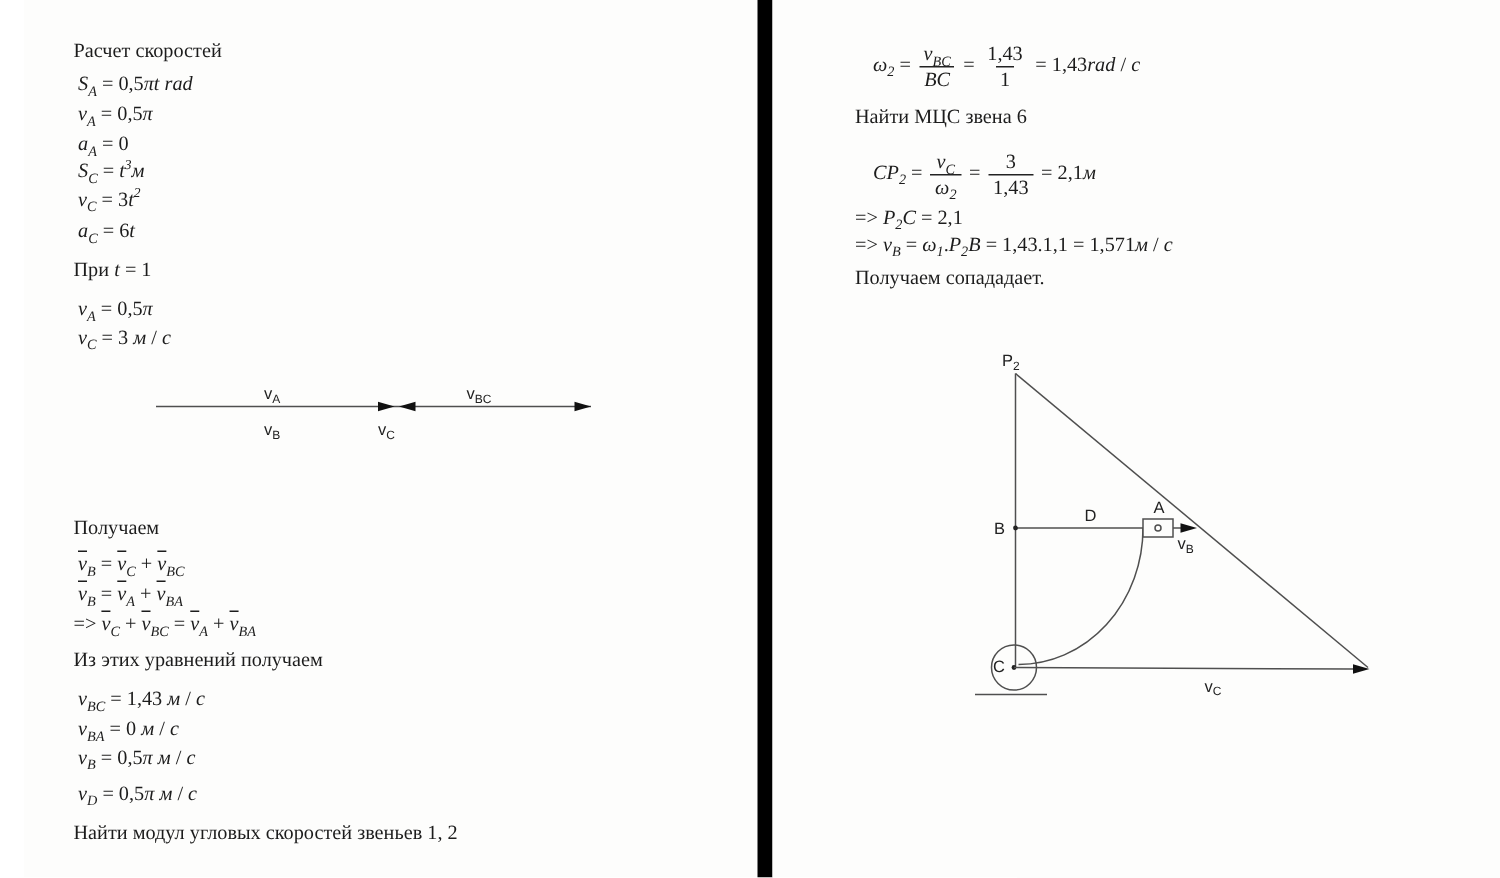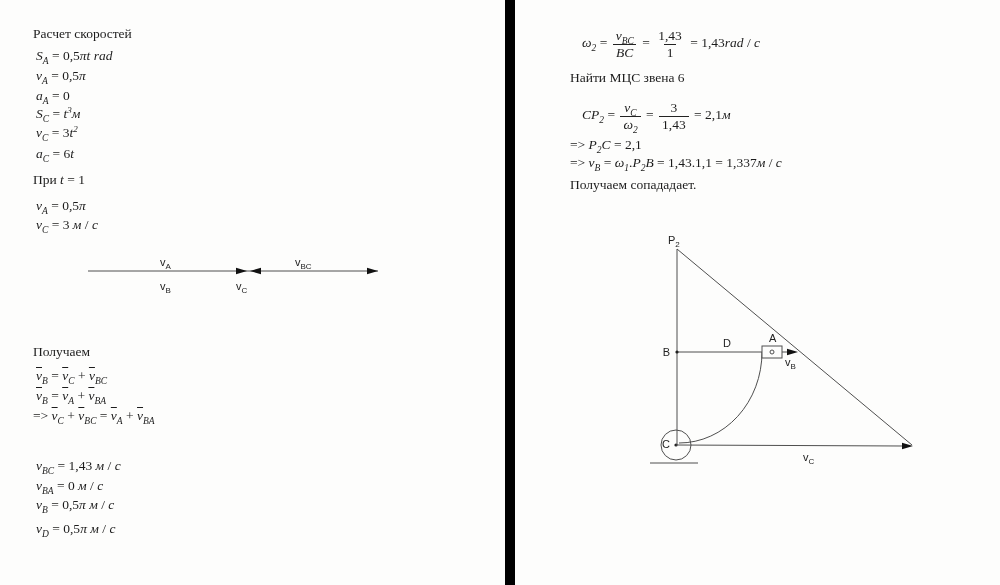--- a/index.html
+++ b/index.html
@@ -1,19 +1,19 @@
 <!DOCTYPE html>
 <html><head>
 <meta charset="utf-8">
 <style>
   html,body{margin:0;padding:0}
   .canvas{position:relative;width:1000px;height:585px;background:#ffffff;overflow:hidden;
           font-family:"Liberation Serif",serif;color:#1c1c1c}
   .page{position:absolute;top:0;height:585px;background:#fdfdfc}
-  .page.left{left:0;width:600px}
+  .page.left{left:16px;width:600px}
   .page.right{left:515px;width:576px}
   .divider{position:absolute;left:505px;top:0;width:10px;height:585px;background:#000}
   .tline{position:absolute;font-size:13.5px;white-space:nowrap}
   .mline{position:absolute;font-size:13.5px;white-space:nowrap}
   .mi{font-style:italic}
   .mt{font-style:normal}
   sub{font-size:9.5px;font-style:italic;line-height:0;letter-spacing:0}
   sup{font-size:9px;font-style:italic;line-height:0}
   .frac{display:inline-flex;flex-direction:column;align-items:center;vertical-align:middle;
         line-height:1.15;margin:0 2px;text-align:center}
@@ -51,26 +51,28 @@
       <text x="80" y="14"><tspan>v</tspan><tspan class="sv-sub" dy="2.5">A</tspan></text>
       <text x="80" y="38"><tspan>v</tspan><tspan class="sv-sub" dy="2.5">B</tspan></text>
       <text x="156" y="38"><tspan>v</tspan><tspan class="sv-sub" dy="2.5">C</tspan></text>
       <text x="215" y="14"><tspan>v</tspan><tspan class="sv-sub" dy="2.5">BC</tspan></text>
     </svg>
 
     <div class="tline" style="left:33px;top:344px">Получаем</div>
     <div class="mline" style="left:36px;top:368px"><span class="mi bar">v</span><sub>B</sub><span class="mt"> = </span><span class="mi bar">v</span><sub>C</sub><span class="mt"> + </span><span class="mi bar">v</span><sub>BC</sub></div>
     <div class="mline" style="left:36px;top:388px"><span class="mi bar">v</span><sub>B</sub><span class="mt"> = </span><span class="mi bar">v</span><sub>A</sub><span class="mt"> + </span><span class="mi bar">v</span><sub>BA</sub></div>
     <div class="mline" style="left:33px;top:408px"><span class="mt">=&gt; </span><span class="mi bar">v</span><sub>C</sub><span class="mt"> + </span><span class="mi bar">v</span><sub>BC</sub><span class="mt"> = </span><span class="mi bar">v</span><sub>A</sub><span class="mt"> + </span><span class="mi bar">v</span><sub>BA</sub></div>
+    <div class="tline" style="left:33px;top:432px">Из этих уравнений получаем</div>
 
     <div class="mline" style="left:36px;top:458px"><span class="mi">v</span><sub>BC</sub><span class="mt"> = 1,43 </span><span class="mi">м</span><span class="mt"> / </span><span class="mi">с</span></div>
     <div class="mline" style="left:36px;top:478px"><span class="mi">v</span><sub>BA</sub><span class="mt"> = 0 </span><span class="mi">м</span><span class="mt"> / </span><span class="mi">с</span></div>
     <div class="mline" style="left:36px;top:497px"><span class="mi">v</span><sub>B</sub><span class="mt"> = 0,5</span><span class="mi">π</span><span class="mt"> </span><span class="mi">м</span><span class="mt"> / </span><span class="mi">с</span></div>
     <div class="mline" style="left:36px;top:521px"><span class="mi">v</span><sub>D</sub><span class="mt"> = 0,5</span><span class="mi">π</span><span class="mt"> </span><span class="mi">м</span><span class="mt"> / </span><span class="mi">с</span></div>
 
+    <div class="tline" style="left:33px;top:547px">Найти модул угловых скоростей звеньев 1, 2</div>
   </div>
 
   <div class="divider"></div>
 
   <div class="page right">
     <div class="mline" style="left:67px;top:28px"><span class="mi">ω</span><sub>2</sub><span class="mt"> = </span><span class="frac">
           <span class="num"><span class="mi">v</span><sub>BC</sub></span>
           <span class="den"><span class="mi">BC</span></span>
         </span><span class="mt"> = </span><span class="frac">
           <span class="num"><span class="mt">1,43</span></span>
@@ -78,21 +80,21 @@
         </span><span class="mt"> = 1,43</span><span class="mi">rad</span><span class="mt"> / </span><span class="mi">c</span></div>
     <div class="tline" style="left:55px;top:70px">Найти МЦС звена 6</div>
     <div class="mline" style="left:67px;top:100px"><span class="mi">CP</span><sub>2</sub><span class="mt"> = </span><span class="frac">
           <span class="num"><span class="mi">v</span><sub>C</sub></span>
           <span class="den"><span class="mi">ω</span><sub>2</sub></span>
         </span><span class="mt"> = </span><span class="frac">
           <span class="num"><span class="mt">3</span></span>
           <span class="den"><span class="mt">1,43</span></span>
         </span><span class="mt"> = 2,1</span><span class="mi">м</span></div>
     <div class="mline" style="left:55px;top:137px"><span class="mt">=&gt; </span><span class="mi">P</span><sub>2</sub><span class="mi">C</span><span class="mt"> = 2,1</span></div>
-    <div class="mline" style="left:55px;top:155px"><span class="mt">=&gt; </span><span class="mi">v</span><sub>B</sub><span class="mt"> = </span><span class="mi">ω</span><sub>1</sub><span class="mt">.</span><span class="mi">P</span><sub>2</sub><span class="mi">B</span><span class="mt"> = 1,43.1,1 = 1,337</span><span class="mi">м</span><span class="mt"> / </span><span class="mi">с</span></div>
+    <div class="mline" style="left:55px;top:155px"><span class="mt">=&gt; </span><span class="mi">v</span><sub>B</sub><span class="mt"> = </span><span class="mi">ω</span><sub>1</sub><span class="mt">.</span><span class="mi">P</span><sub>2</sub><span class="mi">B</span><span class="mt"> = 1,43.1,1 = 1,571</span><span class="mi">м</span><span class="mt"> / </span><span class="mi">с</span></div>
     <div class="tline" style="left:55px;top:177px">Получаем сопададает.</div>
 
     <svg class="diag" style="left:105px;top:228px" width="310" height="250" viewBox="0 0 310 250">
 
       <line x1="57" y1="21" x2="57" y2="217" stroke="#4f4f4f" stroke-width="1"></line>
 
       <line x1="57" y1="21" x2="292" y2="217" stroke="#4f4f4f" stroke-width="1"></line>
 
       <line x1="57" y1="124" x2="168" y2="124" stroke="#4f4f4f" stroke-width="1"></line>
       <polygon points="178,124 167,120.8 167,127.2" fill="#111"></polygon>

